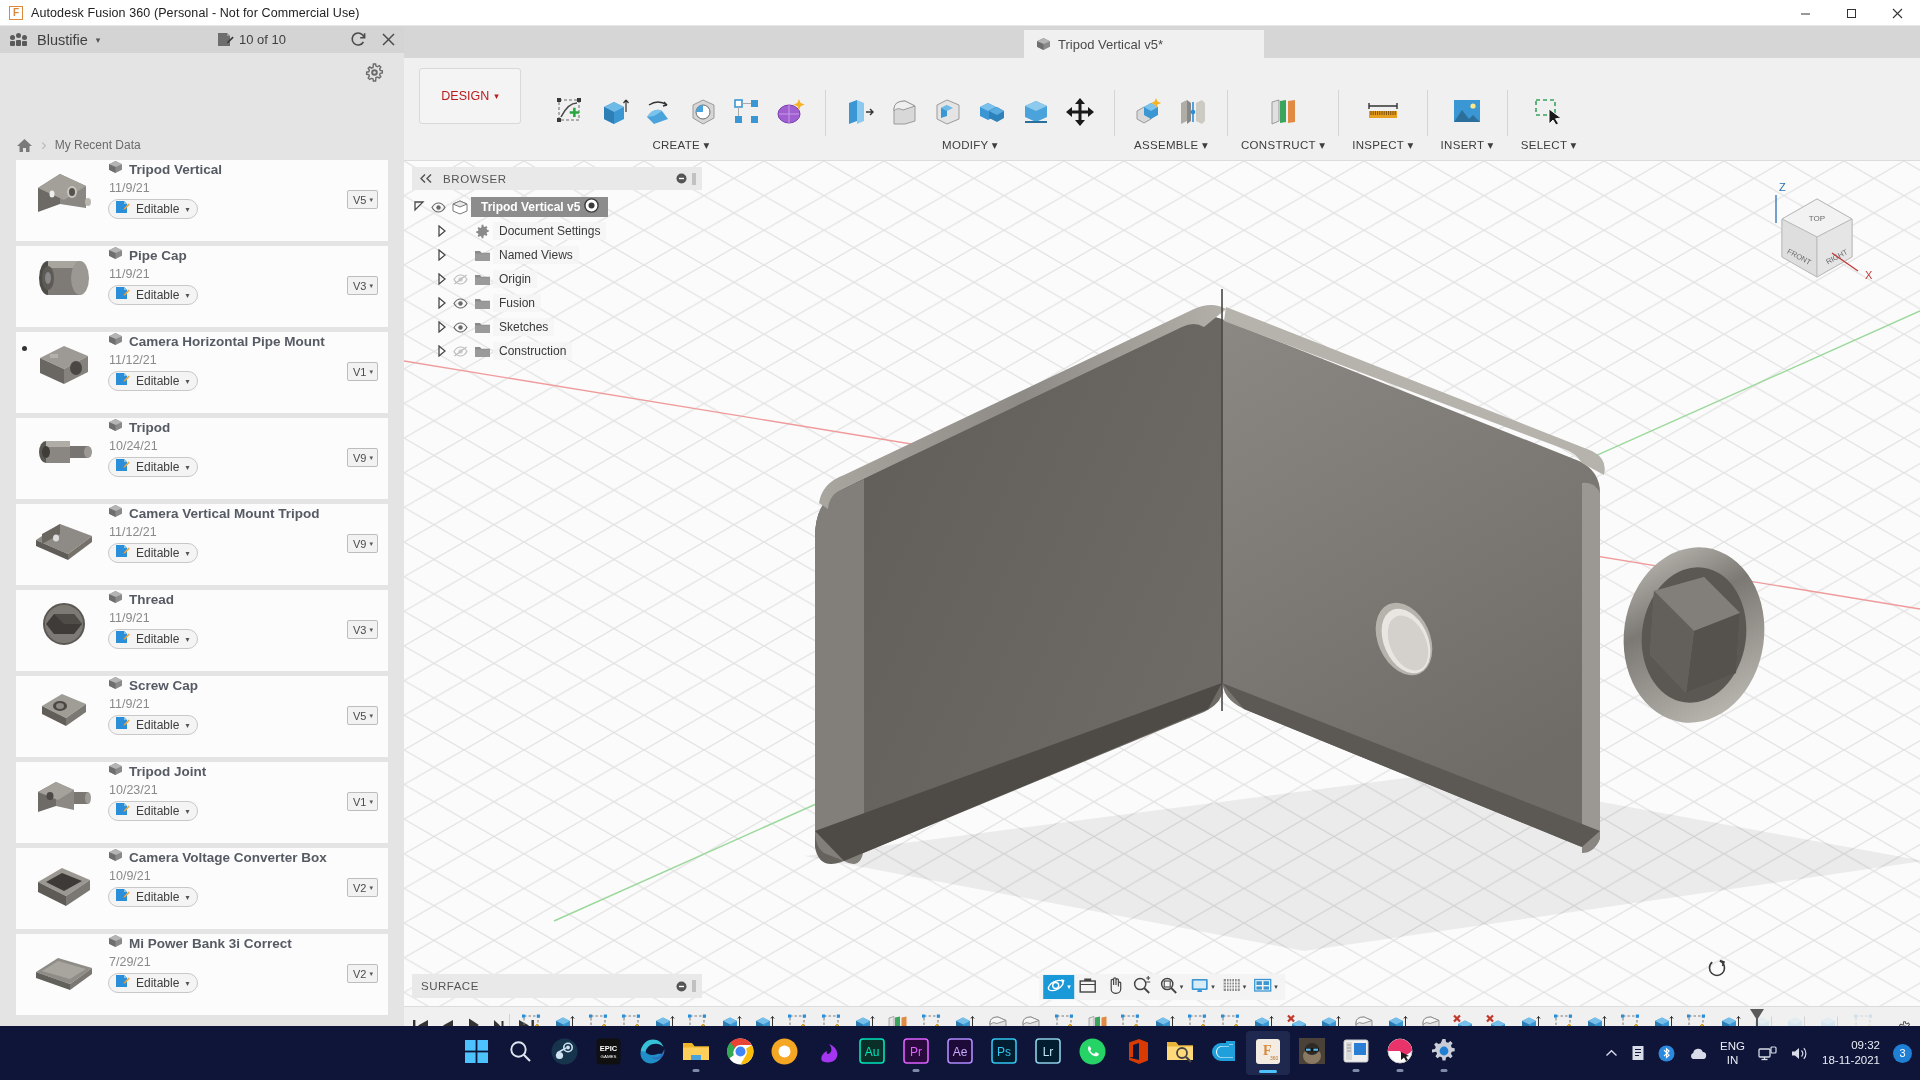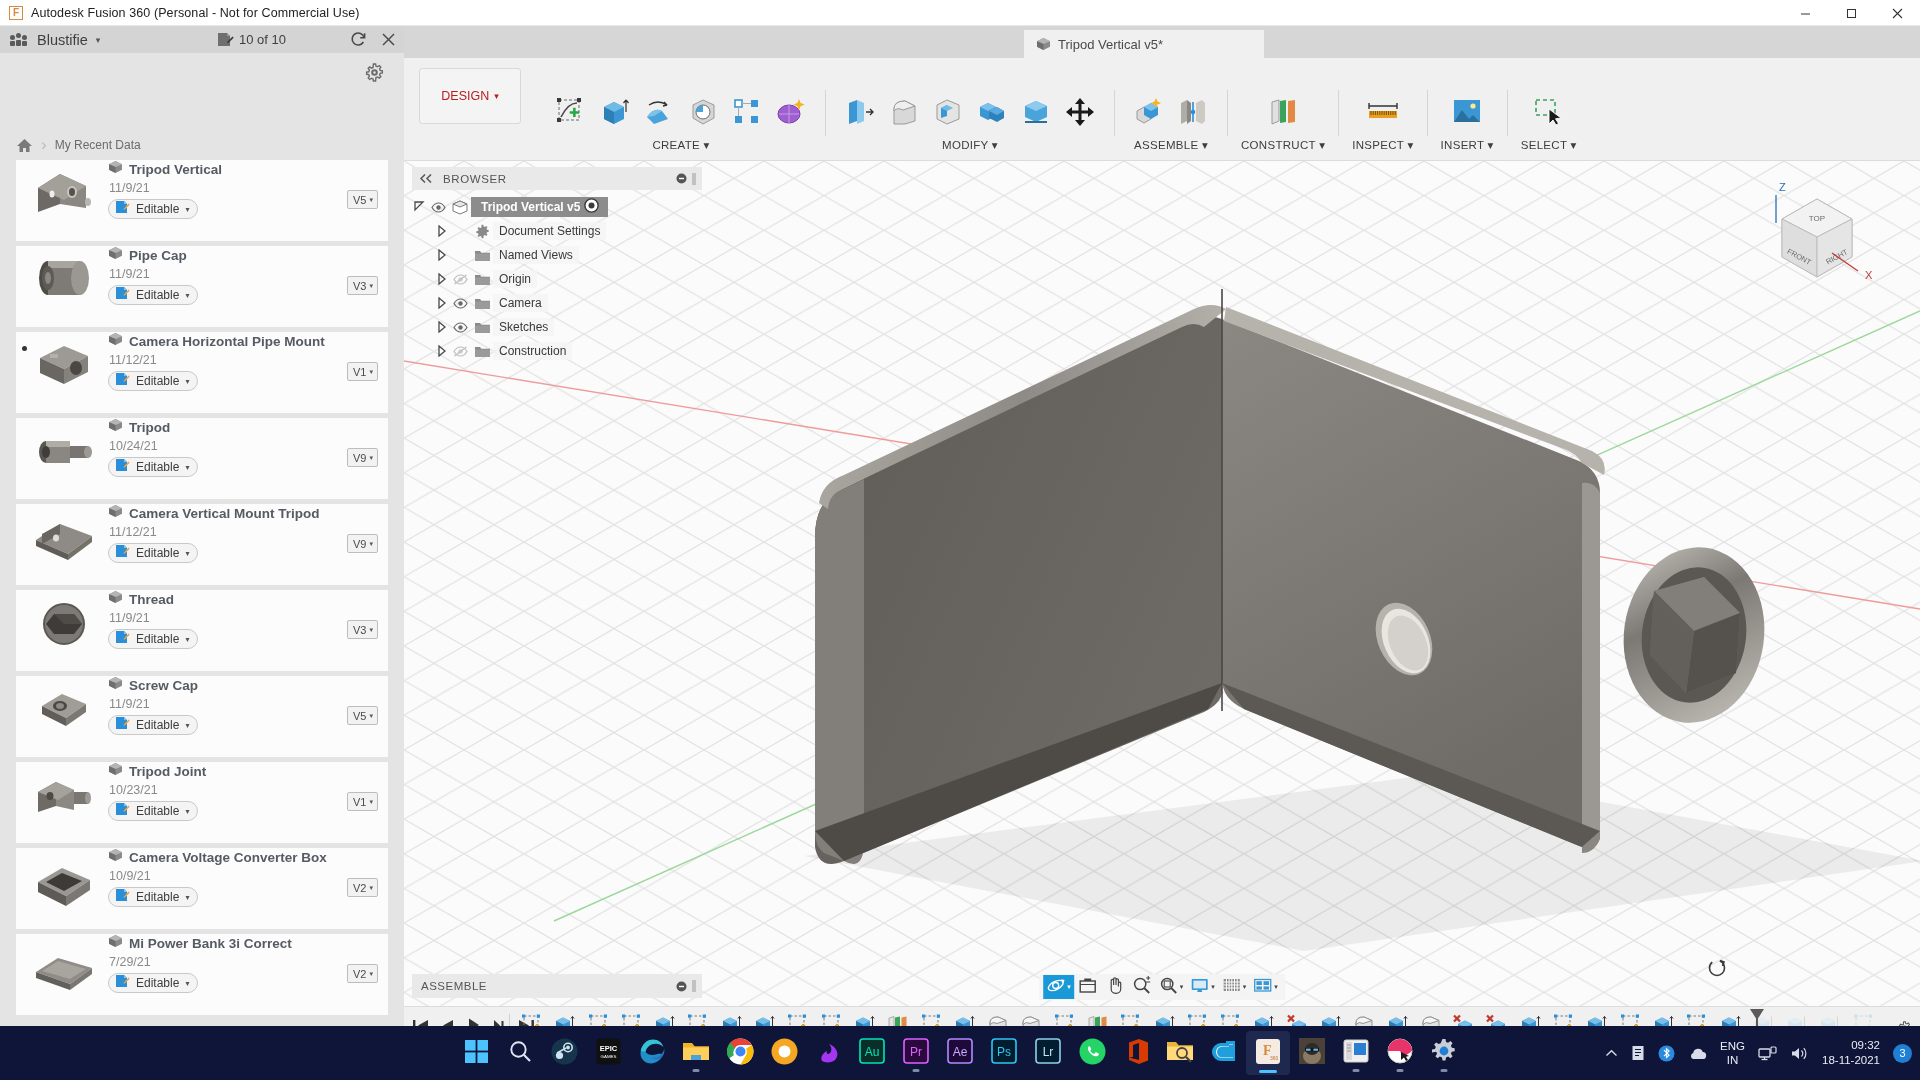--- a/index.html
+++ b/index.html
@@ -1022,21 +1022,21 @@
                   <path d="M7.5 1C3.6 1 1 5.5 1 5.5S3.6 10 7.5 10 14 5.5 14 5.5 11.4 1 7.5 1z" fill="none" stroke="#6a6a6a" stroke-width="1.2"></path>
                   <circle cx="7.5" cy="5.5" r="2.2" fill="#6a6a6a"></circle>
                 </svg>
               </span>
               <span class="nodeicon">
                 <svg width="17" height="13" viewBox="0 0 17 13">
                   <path d="M1 2h5l1.4 1.8H16V12H1z" fill="#8a8a8a"></path>
                   <path d="M1 4.5h15V12H1z" fill="#9a9a9a"></path>
                 </svg>
               </span>
-              <span class="tlabel">Camera</span>
+              <span class="tlabel">Fusion</span>
             </div>
             <div class="tnode" style="padding-left: 22px;">
               <span class="tri">
                 <svg width="12" height="12" viewBox="0 0 12 12">
                   <path d="M3 1 L9 6 L3 11 Z" fill="none" stroke="#4a4a4a" stroke-width="1.3"></path>
                 </svg>
               </span>
               <span class="eye">
                 <svg width="15" height="11" viewBox="0 0 15 11">
                   <path d="M7.5 1C3.6 1 1 5.5 1 5.5S3.6 10 7.5 10 14 5.5 14 5.5 11.4 1 7.5 1z" fill="none" stroke="#6a6a6a" stroke-width="1.2"></path>
@@ -1092,21 +1092,21 @@
       </div>
 
       <div class="orbit-cursor">
         <svg width="22" height="22" viewBox="0 0 22 22">
           <circle cx="11" cy="11" r="7.5" fill="none" stroke="#3a3a3a" stroke-width="1.6" stroke-dasharray="30 8"></circle>
           <path d="M14 3.5l4 1.5-1.5 4" fill="none" stroke="#3a3a3a" stroke-width="1.6"></path>
         </svg>
       </div>
 
       <div class="commentsbar">
-        <span class="cm-title">ASSEMBLE</span>
+        <span class="cm-title">SURFACE</span>
         <span class="cm-right">
           <span class="ic">
             <svg width="11" height="11" viewBox="0 0 11 11">
                 <circle cx="5.5" cy="5.5" r="5" fill="#555"></circle>
                 <line x1="3" y1="5.5" x2="8" y2="5.5" stroke="#fff" stroke-width="1.4"></line>
               </svg>
           </span>
           <span class="ic">
             <svg width="4" height="12" viewBox="0 0 4 12">
                 <line x1="1" y1="0" x2="1" y2="12" stroke="#999" stroke-width="1"></line>

